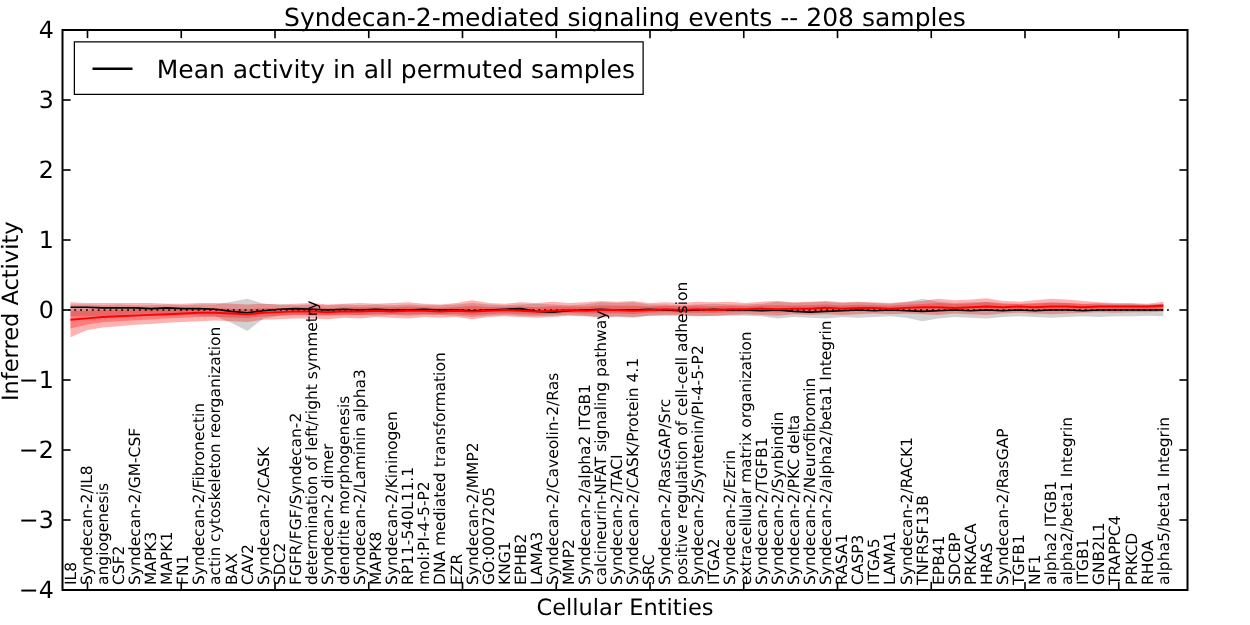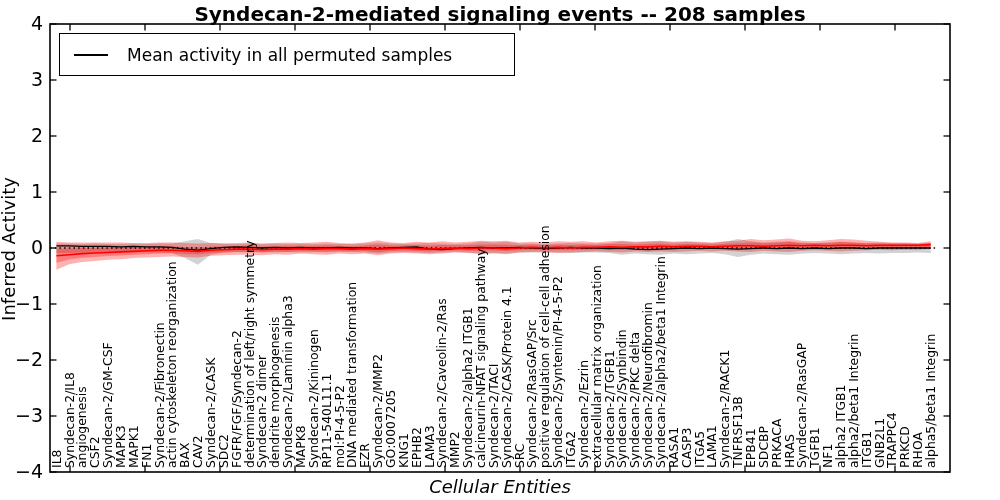--- a/index.html
+++ b/index.html
@@ -1,27 +1,27 @@
 <!DOCTYPE html>
 <html><head>
 <meta charset="utf-8">
 <style>
   html,body{margin:0;padding:0;background:#fff;}
   .figure{position:relative;width:1000px;height:500px;background:#ffffff;
           font-family:"DejaVu Sans","Liberation Sans",sans-serif;color:#000;overflow:hidden;}
   .figure svg{position:absolute;left:0;top:0;}
-  .title{position:absolute;top:2px;left:0;width:100%;text-align:center;font-size:20px;font-weight:bold;}
+  .title{position:absolute;top:2px;left:0;width:100%;text-align:center;font-size:20px;}
   .ylabel{position:absolute;left:-80px;top:237px;width:180px;height:24px;text-align:center;
           font-size:18px;transform:rotate(-90deg);}
-  .xlabel{position:absolute;top:476px;left:50px;width:900px;text-align:center;font-size:18px;font-style:italic;}
+  .xlabel{position:absolute;top:476px;left:50px;width:900px;text-align:center;font-size:18px;}
   .legend{position:absolute;left:59px;top:33px;width:456px;box-sizing:border-box;
           border:1.8px solid #000;background:#fff;padding:7px 6px 7px 14px;}
   .legend-row{display:flex;align-items:center;height:27px;}
   .legend-line{display:inline-block;width:34px;height:0;border-top:2px solid #000;margin-right:19px;}
-  .legend-label{font-size:17px;white-space:nowrap;}
+  .legend-label{font-size:20px;white-space:nowrap;}
 </style>
 </head>
 <body>
 
 <div class="figure">
   <svg id="chart" width="1000" height="500">
       <polygon points="56.4,243.5 69.3,243.5 82.1,244.1 95.0,243.5 107.9,244.1 120.7,244.1 133.6,243.5 146.4,244.1 159.3,243.5 172.1,243.5 185.0,241.3 197.9,239.0 210.7,243.0 223.6,243.5 236.4,244.1 249.3,243.5 262.1,244.1 275.0,243.5 287.9,244.1 300.7,243.5 313.6,244.1 326.4,243.5 339.3,244.1 352.1,244.1 365.0,243.5 377.9,242.4 390.7,243.5 403.6,244.1 416.4,243.5 429.3,243.0 442.1,243.5 455.0,244.1 467.9,243.5 480.7,241.8 493.6,242.4 506.4,241.8 519.3,243.5 532.1,243.5 545.0,244.1 557.9,243.5 570.7,243.0 583.6,243.5 596.4,243.5 609.3,243.0 622.1,241.3 635.0,242.4 647.9,241.8 660.7,241.3 673.6,242.4 686.4,241.8 699.3,242.4 712.1,243.0 725.0,241.8 737.9,239.0 750.7,241.3 763.6,242.4 776.4,241.8 789.3,241.3 802.1,242.4 815.0,243.0 827.9,242.4 840.7,241.8 853.6,242.4 866.4,243.0 879.3,242.4 892.1,243.0 905.0,243.0 917.9,243.5 930.7,243.0 930.7,253.0 917.9,252.5 905.0,253.0 892.1,253.0 879.3,253.6 866.4,253.0 853.6,253.6 840.7,254.2 827.9,253.6 815.0,253.0 802.1,253.6 789.3,254.7 776.4,254.2 763.6,253.6 750.7,254.7 737.9,257.0 725.0,254.2 712.1,253.0 699.3,253.6 686.4,254.2 673.6,253.6 660.7,254.7 647.9,254.2 635.0,253.6 622.1,254.7 609.3,253.0 596.4,252.5 583.6,252.5 570.7,253.0 557.9,252.5 545.0,251.9 532.1,252.5 519.3,252.5 506.4,254.2 493.6,253.6 480.7,254.2 467.9,252.5 455.0,251.9 442.1,252.5 429.3,253.0 416.4,252.5 403.6,251.9 390.7,252.5 377.9,253.6 365.0,252.5 352.1,251.9 339.3,251.9 326.4,252.5 313.6,251.9 300.7,252.5 287.9,251.9 275.0,252.5 262.1,251.9 249.3,252.5 236.4,251.9 223.6,252.5 210.7,254.7 197.9,264.8 185.0,258.1 172.1,253.0 159.3,252.5 146.4,251.9 133.6,252.5 120.7,251.9 107.9,252.5 95.0,252.5 82.1,252.5 69.3,253.0 56.4,253.0" fill="rgba(125,125,125,0.35)" stroke="none"></polygon>
       <polygon points="56.4,241.8 69.3,242.4 82.1,242.4 95.0,242.4 107.9,242.4 120.7,242.4 133.6,243.0 146.4,243.0 159.3,242.4 172.1,242.4 185.0,243.0 197.9,243.5 210.7,243.0 223.6,243.5 236.4,243.0 249.3,242.4 262.1,243.5 275.0,243.0 287.9,242.4 300.7,243.0 313.6,242.4 326.4,241.8 339.3,243.0 352.1,243.5 365.0,242.4 377.9,240.2 390.7,242.4 403.6,243.0 416.4,241.8 429.3,242.4 442.1,241.3 455.0,242.4 467.9,241.8 480.7,240.7 493.6,241.3 506.4,240.7 519.3,242.4 532.1,241.8 545.0,242.4 557.9,241.3 570.7,241.8 583.6,241.3 596.4,242.4 609.3,241.3 622.1,240.7 635.0,241.8 647.9,241.3 660.7,240.7 673.6,241.8 686.4,241.3 699.3,241.8 712.1,242.4 725.0,241.3 737.9,240.7 750.7,239.0 763.6,240.2 776.4,239.6 789.3,238.5 802.1,240.7 815.0,241.3 827.9,240.2 840.7,239.0 853.6,239.6 866.4,240.7 879.3,241.8 892.1,242.4 905.0,242.4 917.9,243.0 930.7,241.3 930.7,249.1 917.9,249.7 905.0,249.7 892.1,250.2 879.3,249.7 866.4,250.2 853.6,250.8 840.7,251.4 827.9,250.8 815.0,250.2 802.1,250.8 789.3,251.9 776.4,251.4 763.6,250.8 750.7,251.9 737.9,251.4 725.0,250.8 712.1,251.4 699.3,250.8 686.4,251.4 673.6,251.9 660.7,251.4 647.9,251.9 635.0,251.4 622.1,252.5 609.3,251.9 596.4,251.4 583.6,251.9 570.7,252.5 557.9,253.0 545.0,252.5 532.1,251.9 519.3,252.5 506.4,253.6 493.6,253.0 480.7,253.6 467.9,253.0 455.0,252.5 442.1,253.6 429.3,254.2 416.4,253.6 403.6,253.0 390.7,253.6 377.9,255.3 365.0,253.6 352.1,254.2 339.3,253.6 326.4,254.7 313.6,254.2 300.7,253.6 287.9,254.7 275.0,254.2 262.1,255.3 249.3,254.7 236.4,254.7 223.6,255.3 210.7,255.8 197.9,257.5 185.0,257.0 172.1,256.4 159.3,257.0 146.4,257.5 133.6,258.1 120.7,259.2 107.9,259.8 95.0,260.9 82.1,262.0 69.3,264.2 56.4,269.8" fill="rgba(255,0,0,0.30)" stroke="none"></polygon>
       <polygon points="56.4,248.8 69.3,248.6 82.1,248.0 95.0,247.7 107.9,247.4 120.7,247.2 133.6,247.2 146.4,246.9 159.3,246.3 172.1,246.3 185.0,246.9 197.9,247.4 210.7,246.6 223.6,246.6 236.4,246.0 249.3,245.8 262.1,246.6 275.0,246.0 287.9,245.8 300.7,245.8 313.6,245.8 326.4,245.2 339.3,245.8 352.1,246.3 365.0,245.5 377.9,244.6 390.7,245.5 403.6,245.5 416.4,245.2 429.3,245.8 442.1,244.9 455.0,245.2 467.9,245.2 480.7,244.4 493.6,244.6 506.4,244.6 519.3,245.2 532.1,244.6 545.0,245.2 557.9,244.4 570.7,244.9 583.6,244.4 596.4,244.9 609.3,244.1 622.1,244.1 635.0,244.4 647.9,244.1 660.7,243.5 673.6,244.4 686.4,243.8 699.3,244.1 712.1,244.6 725.0,243.8 737.9,243.2 750.7,242.4 763.6,243.2 776.4,242.7 789.3,241.8 802.1,243.2 815.0,243.2 827.9,243.0 840.7,242.1 853.6,242.4 866.4,243.2 879.3,243.5 892.1,243.8 905.0,243.8 917.9,244.1 930.7,243.0 930.7,246.9 917.9,247.4 905.0,247.4 892.1,247.7 879.3,247.4 866.4,248.0 853.6,248.0 840.7,248.3 827.9,248.3 815.0,247.7 802.1,248.3 789.3,248.6 776.4,248.6 763.6,248.6 750.7,248.8 737.9,248.6 725.0,248.6 712.1,249.1 699.3,248.6 686.4,248.8 673.6,249.4 660.7,248.8 647.9,249.4 635.0,249.1 622.1,250.0 609.3,249.4 596.4,249.4 583.6,249.7 570.7,250.2 557.9,250.2 545.0,250.2 532.1,249.7 519.3,250.2 506.4,251.1 493.6,250.5 480.7,250.8 467.9,250.8 455.0,250.2 442.1,251.1 429.3,251.6 416.4,251.1 403.6,250.5 390.7,251.1 377.9,252.2 365.0,251.1 352.1,251.6 339.3,251.1 326.4,251.6 313.6,251.6 300.7,251.1 287.9,251.9 275.0,251.6 262.1,252.5 249.3,251.9 236.4,251.9 223.6,252.5 210.7,253.0 197.9,254.4 185.0,253.9 172.1,253.3 159.3,253.6 146.4,254.2 133.6,254.7 120.7,255.6 107.9,256.1 95.0,257.0 82.1,257.8 69.3,259.5 56.4,262.8" fill="rgba(255,0,0,0.30)" stroke="none"></polygon>
       <line x1="50" y1="248" x2="936.7142857142858" y2="248" stroke="#000" stroke-width="1.3" stroke-dasharray="1.5 3.2"></line>

